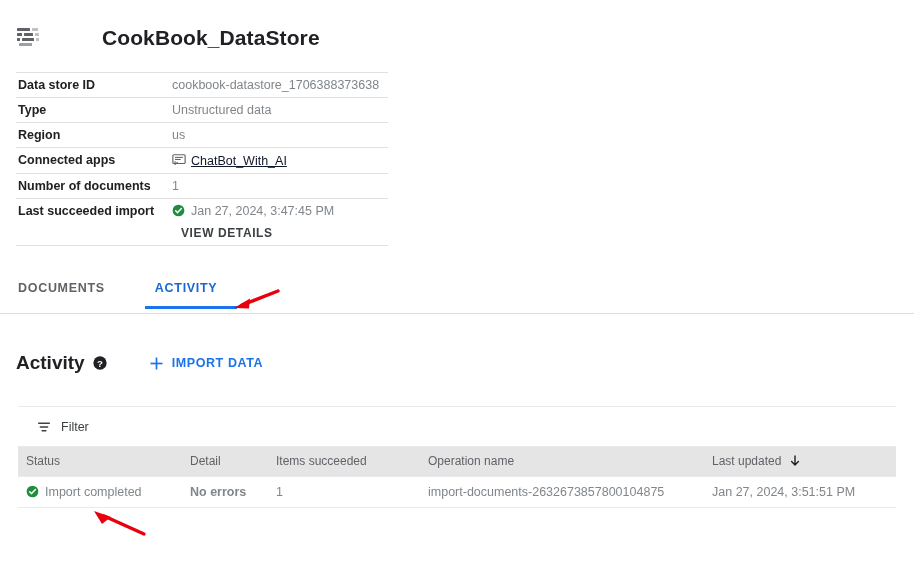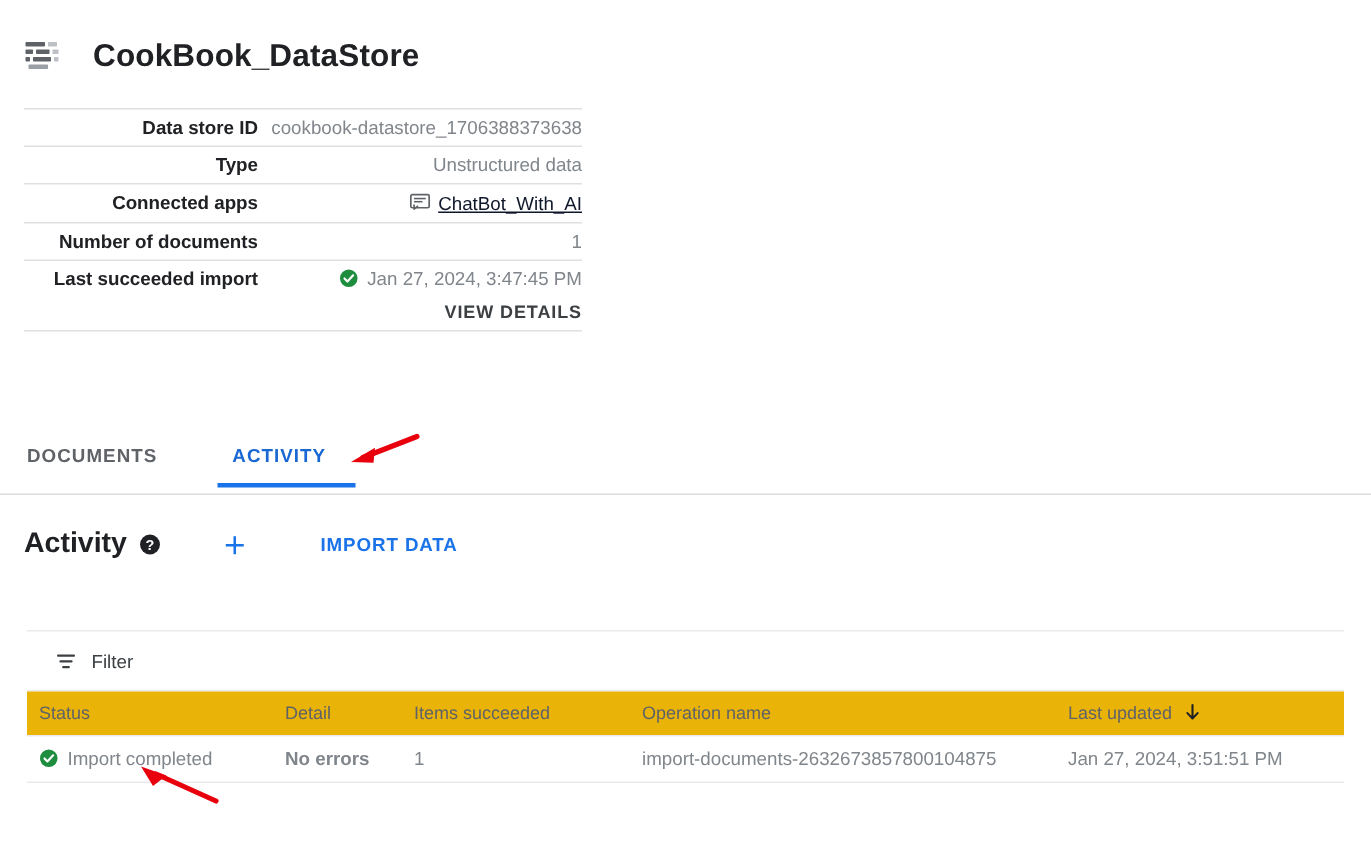--- a/index.html
+++ b/index.html
@@ -20,20 +20,21 @@
     height: 564px;
     background: #ffffff;
   }
 
   
   .page-header {
     display: flex;
     align-items: center;
     padding: 18px 0 0 16px;
     height: 58px;
+    gap: 40px;
   }
   .store-icon {
     width: 26px;
     height: 26px;
     margin-right: 20px;
     flex: 0 0 26px;
     display: block;
   }
   .page-title {
     font-size: 21px;
@@ -44,21 +45,21 @@
     white-space: nowrap;
   }
 
   
   .info-table {
     margin: 14px 0 0 16px;
     width: 372px;
     border-collapse: collapse;
     border-top: 1px solid #e0e0e0;
   }
-  .info-table tr { border-bottom: 1px solid #e0e0e0; text-align: right; }
+  .info-table tr { border-bottom: 1px solid #e0e0e0; }
   .info-table td {
     padding: 5px 0 5px 0;
     vertical-align: top;
     font-size: 12.5px;
     line-height: 14px;
     height: 24px;
   }
   .info-label {
     width: 156px;
     font-weight: bold;
@@ -98,21 +99,21 @@
     font-weight: bold;
     letter-spacing: 0.6px;
     color: #3c4043;
     cursor: pointer;
   }
 
   
   .tab-bar {
     position: absolute;
     left: 0;
-    top: 296px;
+    top: 280px;
     width: 914px;
     height: 34px;
     border-bottom: 1px solid #dadce0;
     display: flex;
     align-items: flex-start;
     padding-left: 18px;
   }
   .tab {
     font-size: 12.5px;
     font-weight: bold;
@@ -160,48 +161,47 @@
     align-items: center;
     margin-left: 42px;
     cursor: pointer;
   }
   .plus-icon { width: 15px; height: 15px; margin-right: 8px; }
   .import-label {
     font-size: 12.5px;
     font-weight: bold;
     letter-spacing: 0.6px;
     color: #1a73e8;
-    margin-left: 42px;
   }
 
   
   .data-card {
     position: absolute;
     left: 18px;
-    top: 420px;
+    top: 406px;
     width: 878px;
     background: #fff;
     border-top: 1px solid #e8eaed;
   }
   .filter-row {
     height: 40px;
     display: flex;
     align-items: center;
     padding-left: 18px;
     border-bottom: 1px solid #e8eaed;
   }
   .filter-icon { width: 16px; height: 16px; margin-right: 9px; }
   .filter-label { font-size: 12.5px; color: #3c4043; }
 
   table.act-table {
     width: 878px;
     border-collapse: collapse;
     table-layout: fixed;
   }
-  table.act-table thead tr { background: #eab308; height: 29px; }
+  table.act-table thead tr { background: #e5e5e5; height: 29px; }
   table.act-table th {
     text-align: left;
     font-size: 12px;
     font-weight: normal;
     color: #5f6368;
     padding: 0 0 0 8px;
     border-bottom: 1px solid #e8eaed;
   }
   table.act-table td {
     font-size: 12.5px;
@@ -248,20 +248,24 @@
 
   <table class="info-table">
     <tbody>
       <tr>
         <td class="info-label">Data store ID</td>
         <td class="info-value">cookbook-datastore_1706388373638</td>
       </tr>
       <tr>
         <td class="info-label">Type</td>
         <td class="info-value">Unstructured data</td>
+      </tr>
+      <tr>
+        <td class="info-label">Region</td>
+        <td class="info-value">us</td>
       </tr>
       <tr>
         <td class="info-label">Connected apps</td>
         <td class="info-value link-cell">
           <svg class="chat-icon" viewBox="0 0 16 16">
             <rect x="1" y="2" width="14" height="10" rx="1.2" fill="none" stroke="#5f6368" stroke-width="1.3"></rect>
             <path d="M3.5 9.5 L3.5 13 L6.5 10.6" fill="none" stroke="#5f6368" stroke-width="1.3" stroke-linejoin="round"></path>
             <rect x="3.4" y="4.4" width="9" height="1.2" fill="#5f6368"></rect>
             <rect x="3.4" y="6.8" width="6.5" height="1.2" fill="#5f6368"></rect>
           </svg><span class="app-link">ChatBot_With_AI</span>

